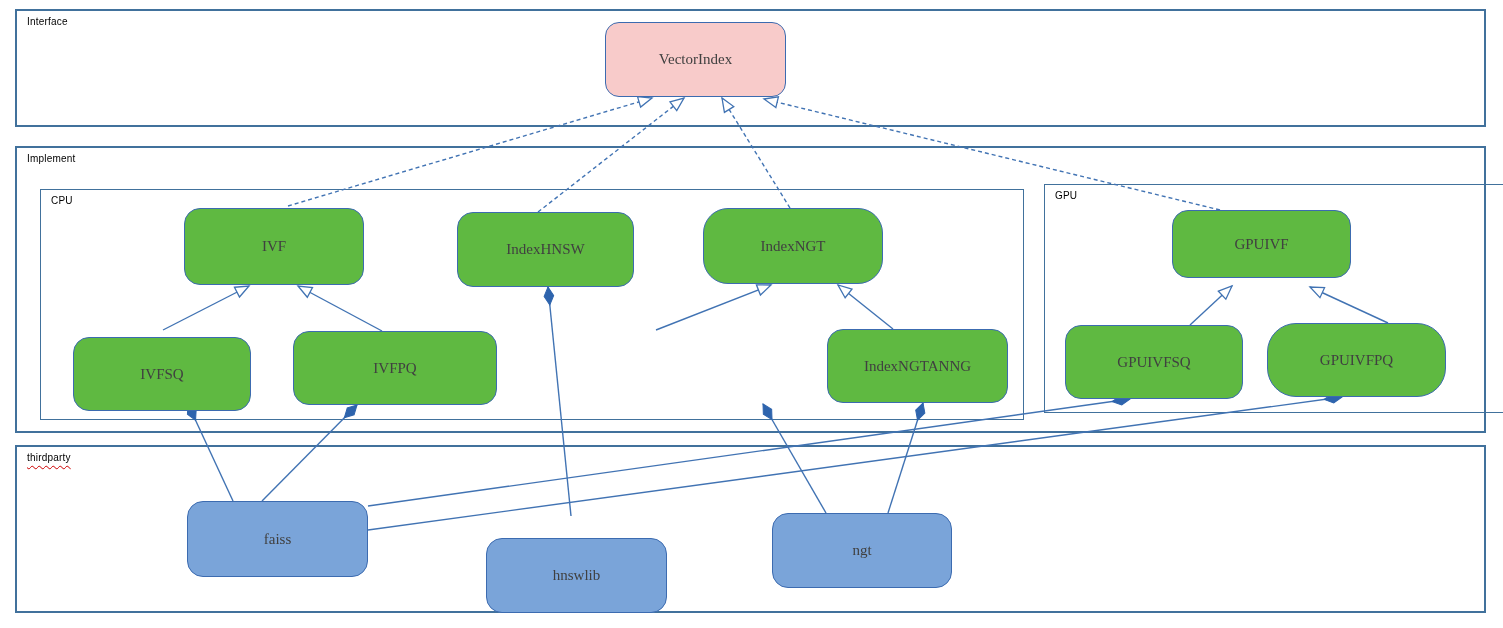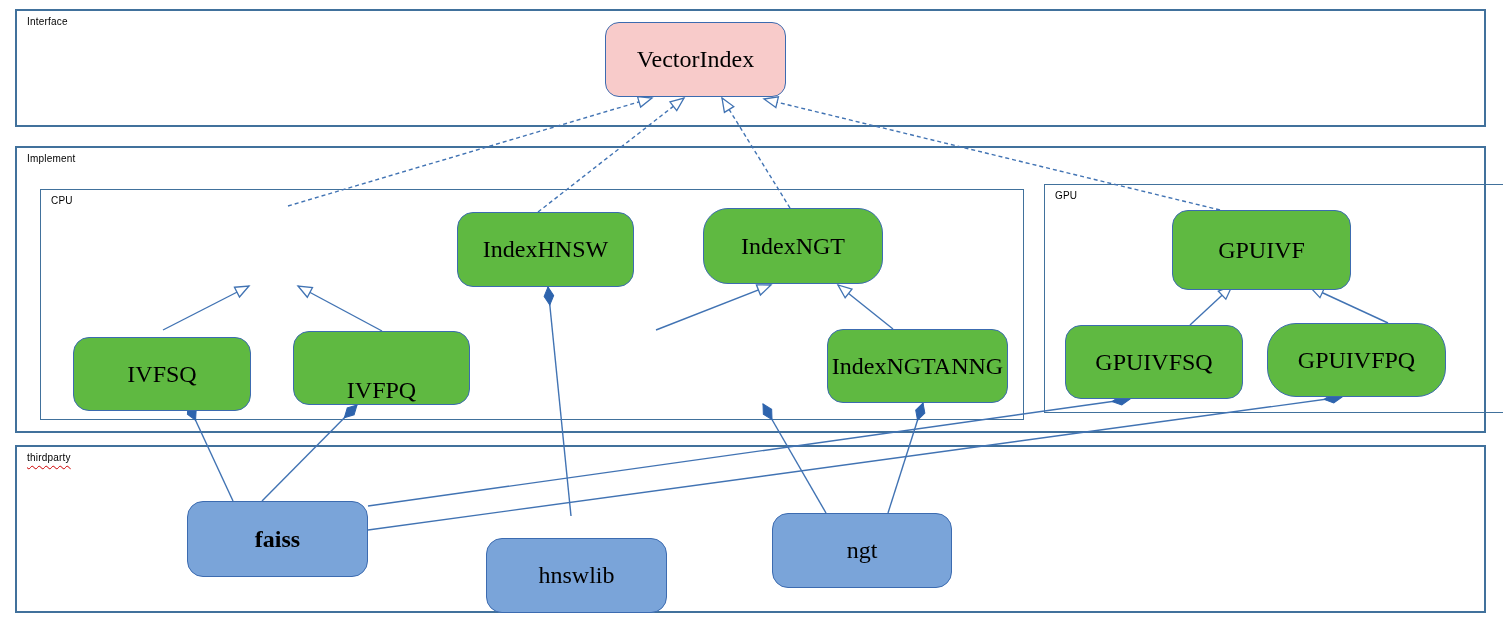--- a/index.html
+++ b/index.html
@@ -23,21 +23,21 @@
   }
   .edges{
     position:absolute;left:0;top:0;width:1503px;height:628px;
     pointer-events:none;z-index:5;
   }
   .edges line{stroke:#4173b3;stroke-width:1.4;fill:none;}
   .edges line.real{stroke-dasharray:4 3;}
   .node{
     position:absolute;box-sizing:border-box;border:1.6px solid #3c6bb0;
     border-radius:16px;display:flex;align-items:center;justify-content:center;
-    font-family:"Liberation Serif",serif;font-size:24px;color:#000000;z-index:6;
+    font-family:"Liberation Serif",serif;font-size:15px;color:#404040;z-index:6;
   }
   .node.green{background:#5fb941;}
   .node.blue{background:#7aa4d9;}
   .node.pink{background:#f8cbca;border-radius:14px;}
 </style>
 </head>
 <body>
 
 <div class="canvas">
 
@@ -89,55 +89,58 @@
     <line x1="763" y1="404" x2="826" y2="513" marker-start="url(#diamondFilled)"></line>
     <line x1="923" y1="403" x2="888" y2="513" marker-start="url(#diamondFilled)"></line>
     <line x1="1130" y1="399" x2="368" y2="506" marker-start="url(#diamondFilled)"></line>
     <line x1="1342" y1="397" x2="368" y2="530" marker-start="url(#diamondFilled)"></line>
   </svg>
 
   <div class="node pink" style="left:605px;top:22px;width:181px;height:75px;">
     <span>VectorIndex</span>
   </div>
 
+  <div class="node green" style="left:184px;top:208px;width:180px;height:77px;">
+    <span>IVF</span>
+  </div>
 
   <div class="node green" style="left:457px;top:212px;width:177px;height:75px;">
     <span>IndexHNSW</span>
   </div>
 
   <div class="node green" style="left:703px;top:208px;width:180px;height:76px;border-radius:25px;">
     <span>IndexNGT</span>
   </div>
 
   <div class="node green" style="left:73px;top:337px;width:178px;height:74px;">
     <span>IVFSQ</span>
   </div>
 
-  <div class="node green" style="left:293px;top:331px;width:177px;height:74px;align-items:flex-end;">
+  <div class="node green" style="left:293px;top:331px;width:204px;height:74px;">
     <span>IVFPQ</span>
   </div>
 
 
   <div class="node green" style="left:827px;top:329px;width:181px;height:74px;">
     <span>IndexNGTANNG</span>
   </div>
 
-  <div class="node green" style="left:1172px;top:210px;width:179px;height:80px;">
+  <div class="node green" style="left:1172px;top:210px;width:179px;height:68px;">
     <span>GPUIVF</span>
   </div>
 
   <div class="node green" style="left:1065px;top:325px;width:178px;height:74px;">
     <span>GPUIVFSQ</span>
   </div>
 
   <div class="node green" style="left:1267px;top:323px;width:179px;height:74px;border-radius:29px;">
     <span>GPUIVFPQ</span>
   </div>
 
-  <div class="node blue" style="left:187px;top:501px;width:181px;height:76px;font-weight:bold;">
+  <div class="node blue" style="left:187px;top:501px;width:181px;height:76px;">
     <span>faiss</span>
   </div>
 
   <div class="node blue" style="left:486px;top:538px;width:181px;height:75px;justify-content:center;">
     <span>hnswlib</span>
   </div>
 
   <div class="node blue" style="left:772px;top:513px;width:180px;height:75px;">
     <span>ngt</span>
   </div>

